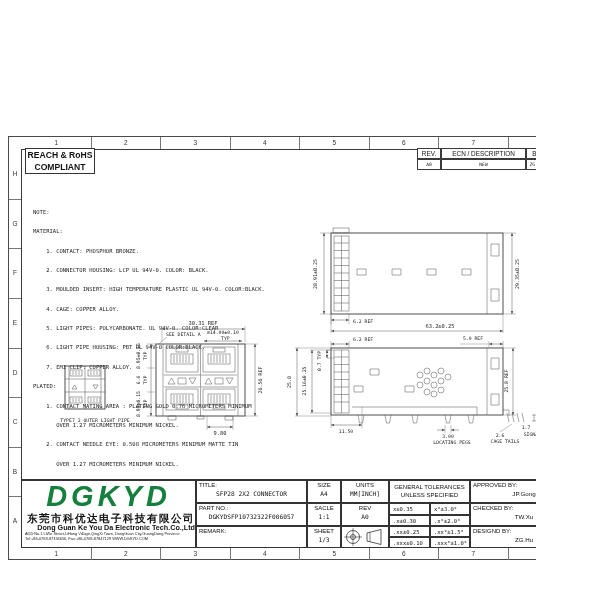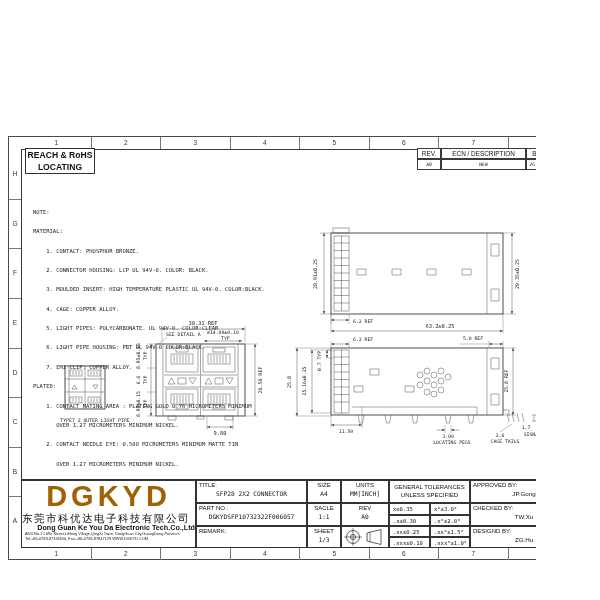--- a/index.html
+++ b/index.html
@@ -34,22 +34,22 @@
   .ext{fill:none;stroke:#666;stroke-width:0.4;}
   .dtxt{font-family:"DejaVu Sans Mono",monospace;font-size:5.4px;fill:#1d1d1d;}
   .s48{font-size:4.8px;} .s50{font-size:5px;}
   
   .tb{left:21px;top:431px;width:557px;height:68px;background:#fff;border-top:1px solid #333;}
   .cell{position:absolute;box-sizing:border-box;border:0.8px solid #333;overflow:hidden;}
   .cl{font-size:6px;color:#111;padding:1px 0 0 2px;line-height:6.5px;}
   .cl.ctr{text-align:center;padding-left:0;}
   .cv{text-align:center;font-family:"DejaVu Sans Mono",monospace;font-size:6.2px;color:#111;margin-top:1px;line-height:7px;}
   .tv{font-family:"DejaVu Sans Mono",monospace;font-size:5.5px;color:#111;padding-left:3px;line-height:10.5px;}
-  .logo{font-size:29px;font-weight:bold;letter-spacing:4px;text-align:center;line-height:31px;color:#a16207;}
-  .cn{font-size:10.5px;font-weight:400;letter-spacing:1.5px;text-align:left;line-height:12px;color:#111;white-space:nowrap;}
+  .logo{font-size:29px;font-weight:bold;letter-spacing:4px;text-align:center;line-height:31px;color:#15803d;font-style:italic;}
+  .cn{font-size:10.5px;font-weight:700;letter-spacing:1.5px;text-align:right;line-height:12px;color:#111;white-space:nowrap;}
   .en{font-size:7.2px;font-weight:700;text-align:right;line-height:8px;color:#111;white-space:nowrap;}
   .addr{font-size:3.9px;line-height:4.6px;color:#222;padding-left:3px;white-space:nowrap;}
 </style>
 </head>
 <body>
 
 <div class="page">
 
   <div class="abs outer-frame"></div>
   <div class="abs inner-frame"></div>
@@ -90,21 +90,21 @@
     <div class="gc">F</div>
     <div class="gc">E</div>
     <div class="gc">D</div>
     <div class="gc">C</div>
     <div class="gc">B</div>
     <div class="gc">A</div>
   </div>
 
   <div class="abs reach">
     <div>REACH &amp; RoHS</div>
-    <div>LOCATING</div>
+    <div>COMPLIANT</div>
   </div>
 
   <div class="abs rev-table">
     <div class="rt h">REV.</div>
     <div class="rt h">ECN / DESCRIPTION</div>
     <div class="rt h">BY</div>
     <div class="rt h">DATE</div>
     <div class="rt d">A0</div>
     <div class="rt d">NEW</div>
     <div class="rt d">ZG.Hu</div>

